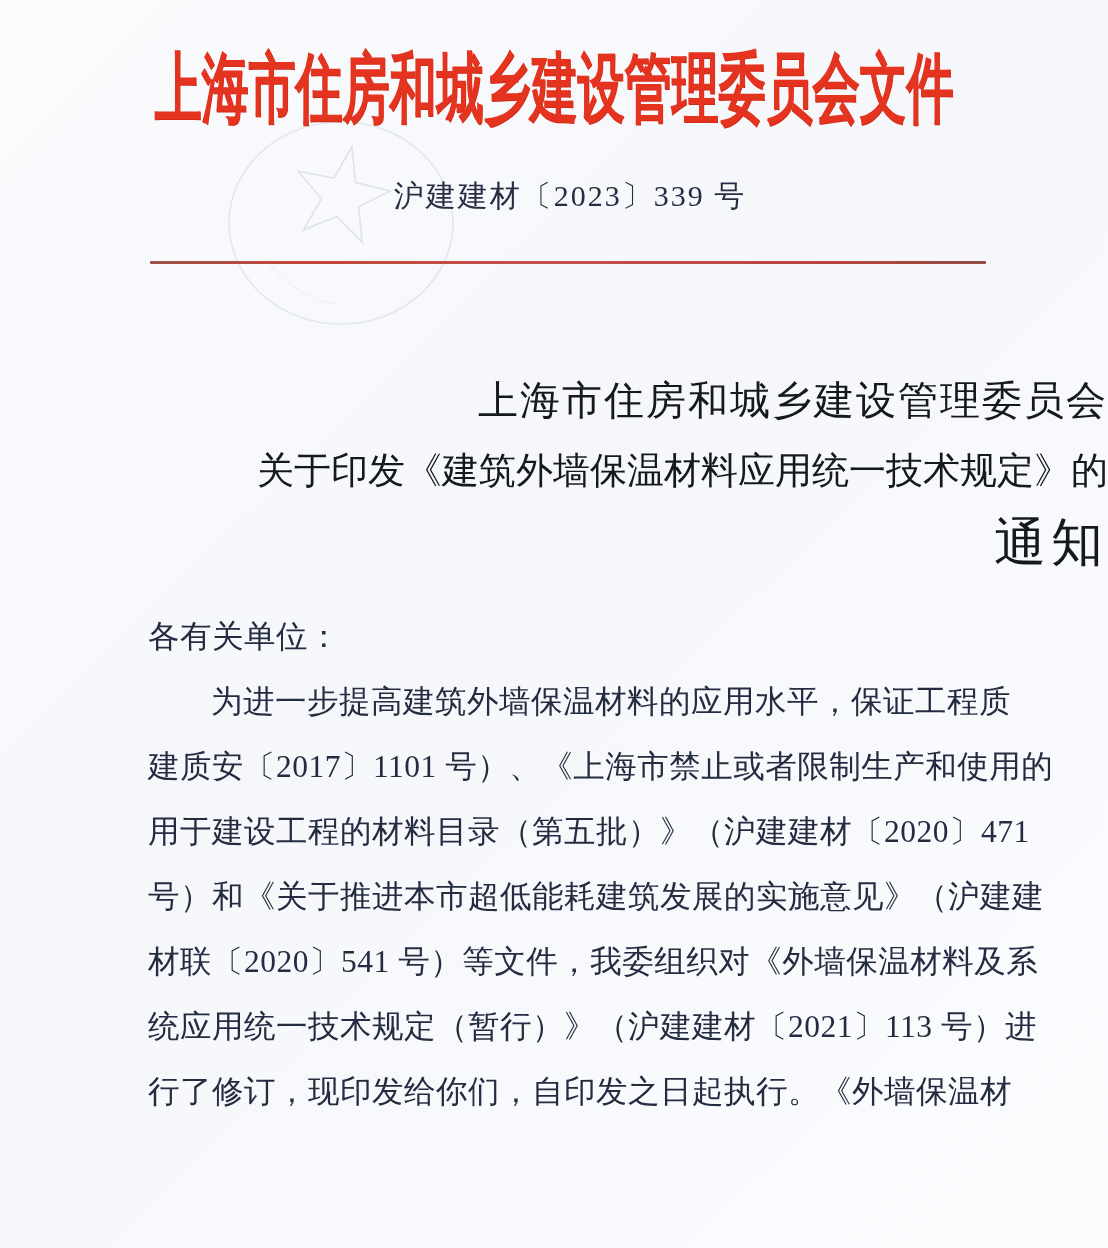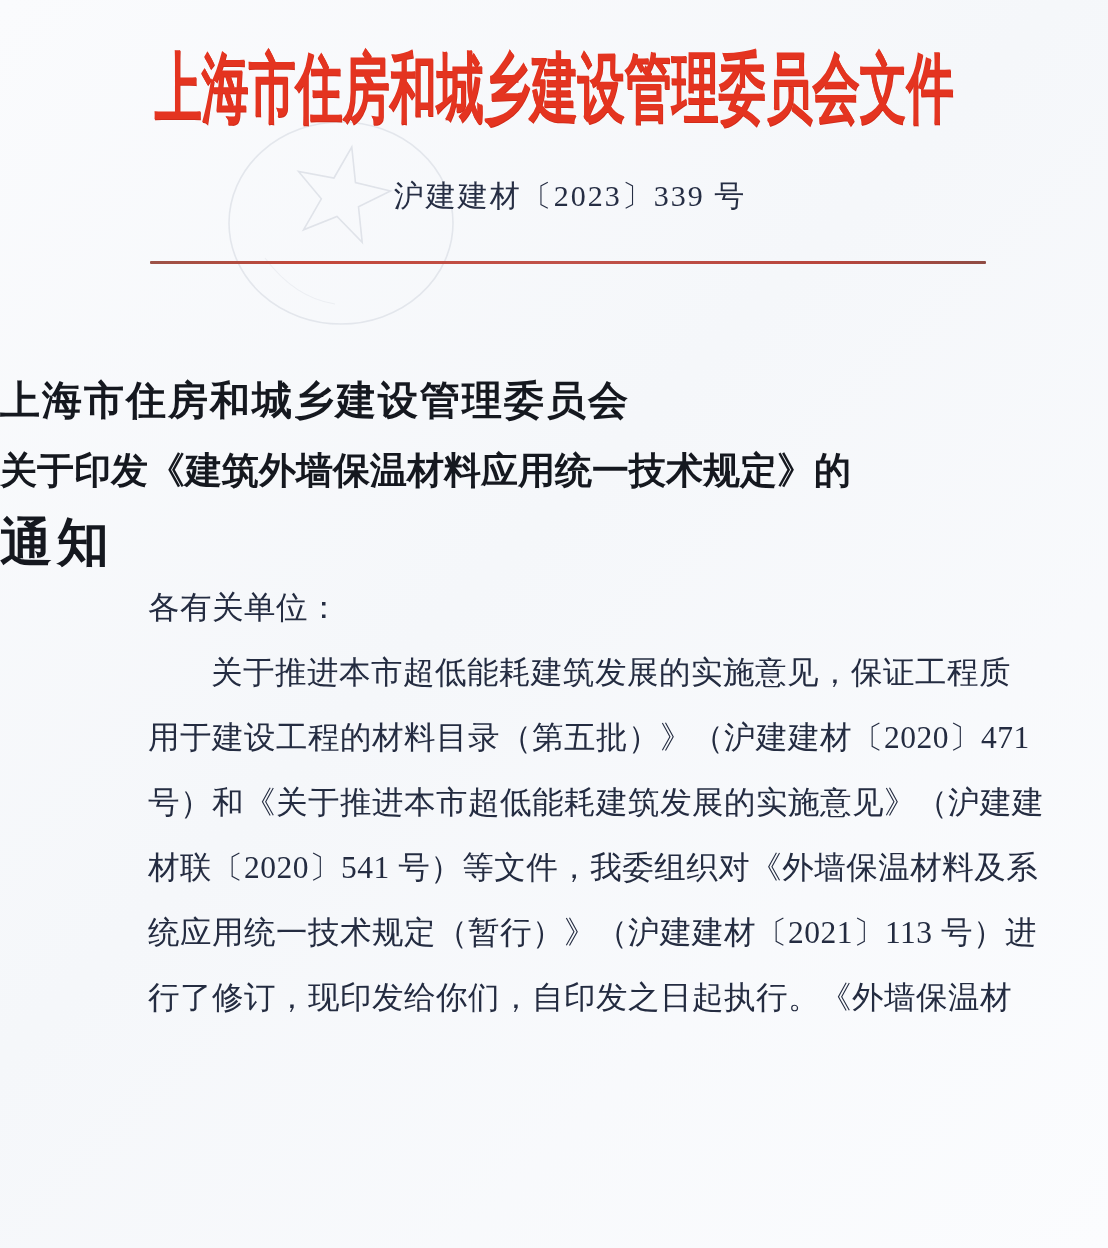--- a/index.html
+++ b/index.html
@@ -71,32 +71,32 @@
     border-radius: 1px;
     background: linear-gradient(90deg, #9c5247, #c3473a 18%, #c0524a 50%, #b8453c 82%, #8f4c44);
   }
 
   
   .title-block {
     position: absolute;
     top: 366px;
     left: 0;
     width: 100%;
-    text-align: left;
+    text-align: right;
     color: #15181f;
-    font-weight: 700;
+    font-weight: 400;
   }
   .title-line1 { font-size: 40px; letter-spacing: 2px; line-height: 70px; }
   .title-line2 { font-size: 37px; letter-spacing: 0px; line-height: 70px; }
   .title-line3 { font-size: 52px; letter-spacing: 5px; line-height: 74px; }
 
   
   .body-block {
     position: absolute;
-    top: 575px;
+    top: 604px;
     left: 148px;
     width: 850px;
     font-size: 31.5px;
     line-height: 65px;
     letter-spacing: 0.5px;
     color: #242c41;
     white-space: nowrap;
   }
   .body-line { height: 65px; }
   .indent { text-indent: 63px; }
@@ -123,21 +123,22 @@
   <div class="red-rule"></div>
 
   <div class="title-block">
     <div class="title-line1">上海市住房和城乡建设管理委员会</div>
     <div class="title-line2">关于印发《建筑外墙保温材料应用统一技术规定》的</div>
     <div class="title-line3">通知</div>
   </div>
 
   <div class="body-block">
     <div class="body-line">各有关单位：</div>
-    <div class="body-line indent">关于推进本市超低能耗建筑发展的实施意见，保证工程质</div>
+    <div class="body-line indent">为进一步提高建筑外墙保温材料的应用水平，保证工程质</div>
+    <div class="body-line">建质安〔2017〕1101 号）、《上海市禁止或者限制生产和使用的</div>
     <div class="body-line">用于建设工程的材料目录（第五批）》（沪建建材〔2020〕471</div>
     <div class="body-line">号）和《关于推进本市超低能耗建筑发展的实施意见》（沪建建</div>
     <div class="body-line">材联〔2020〕541 号）等文件，我委组织对《外墙保温材料及系</div>
     <div class="body-line">统应用统一技术规定（暂行）》（沪建建材〔2021〕113 号）进</div>
     <div class="body-line">行了修订，现印发给你们，自印发之日起执行。《外墙保温材</div>
   </div>
 
 </div>
 
 </body></html>

